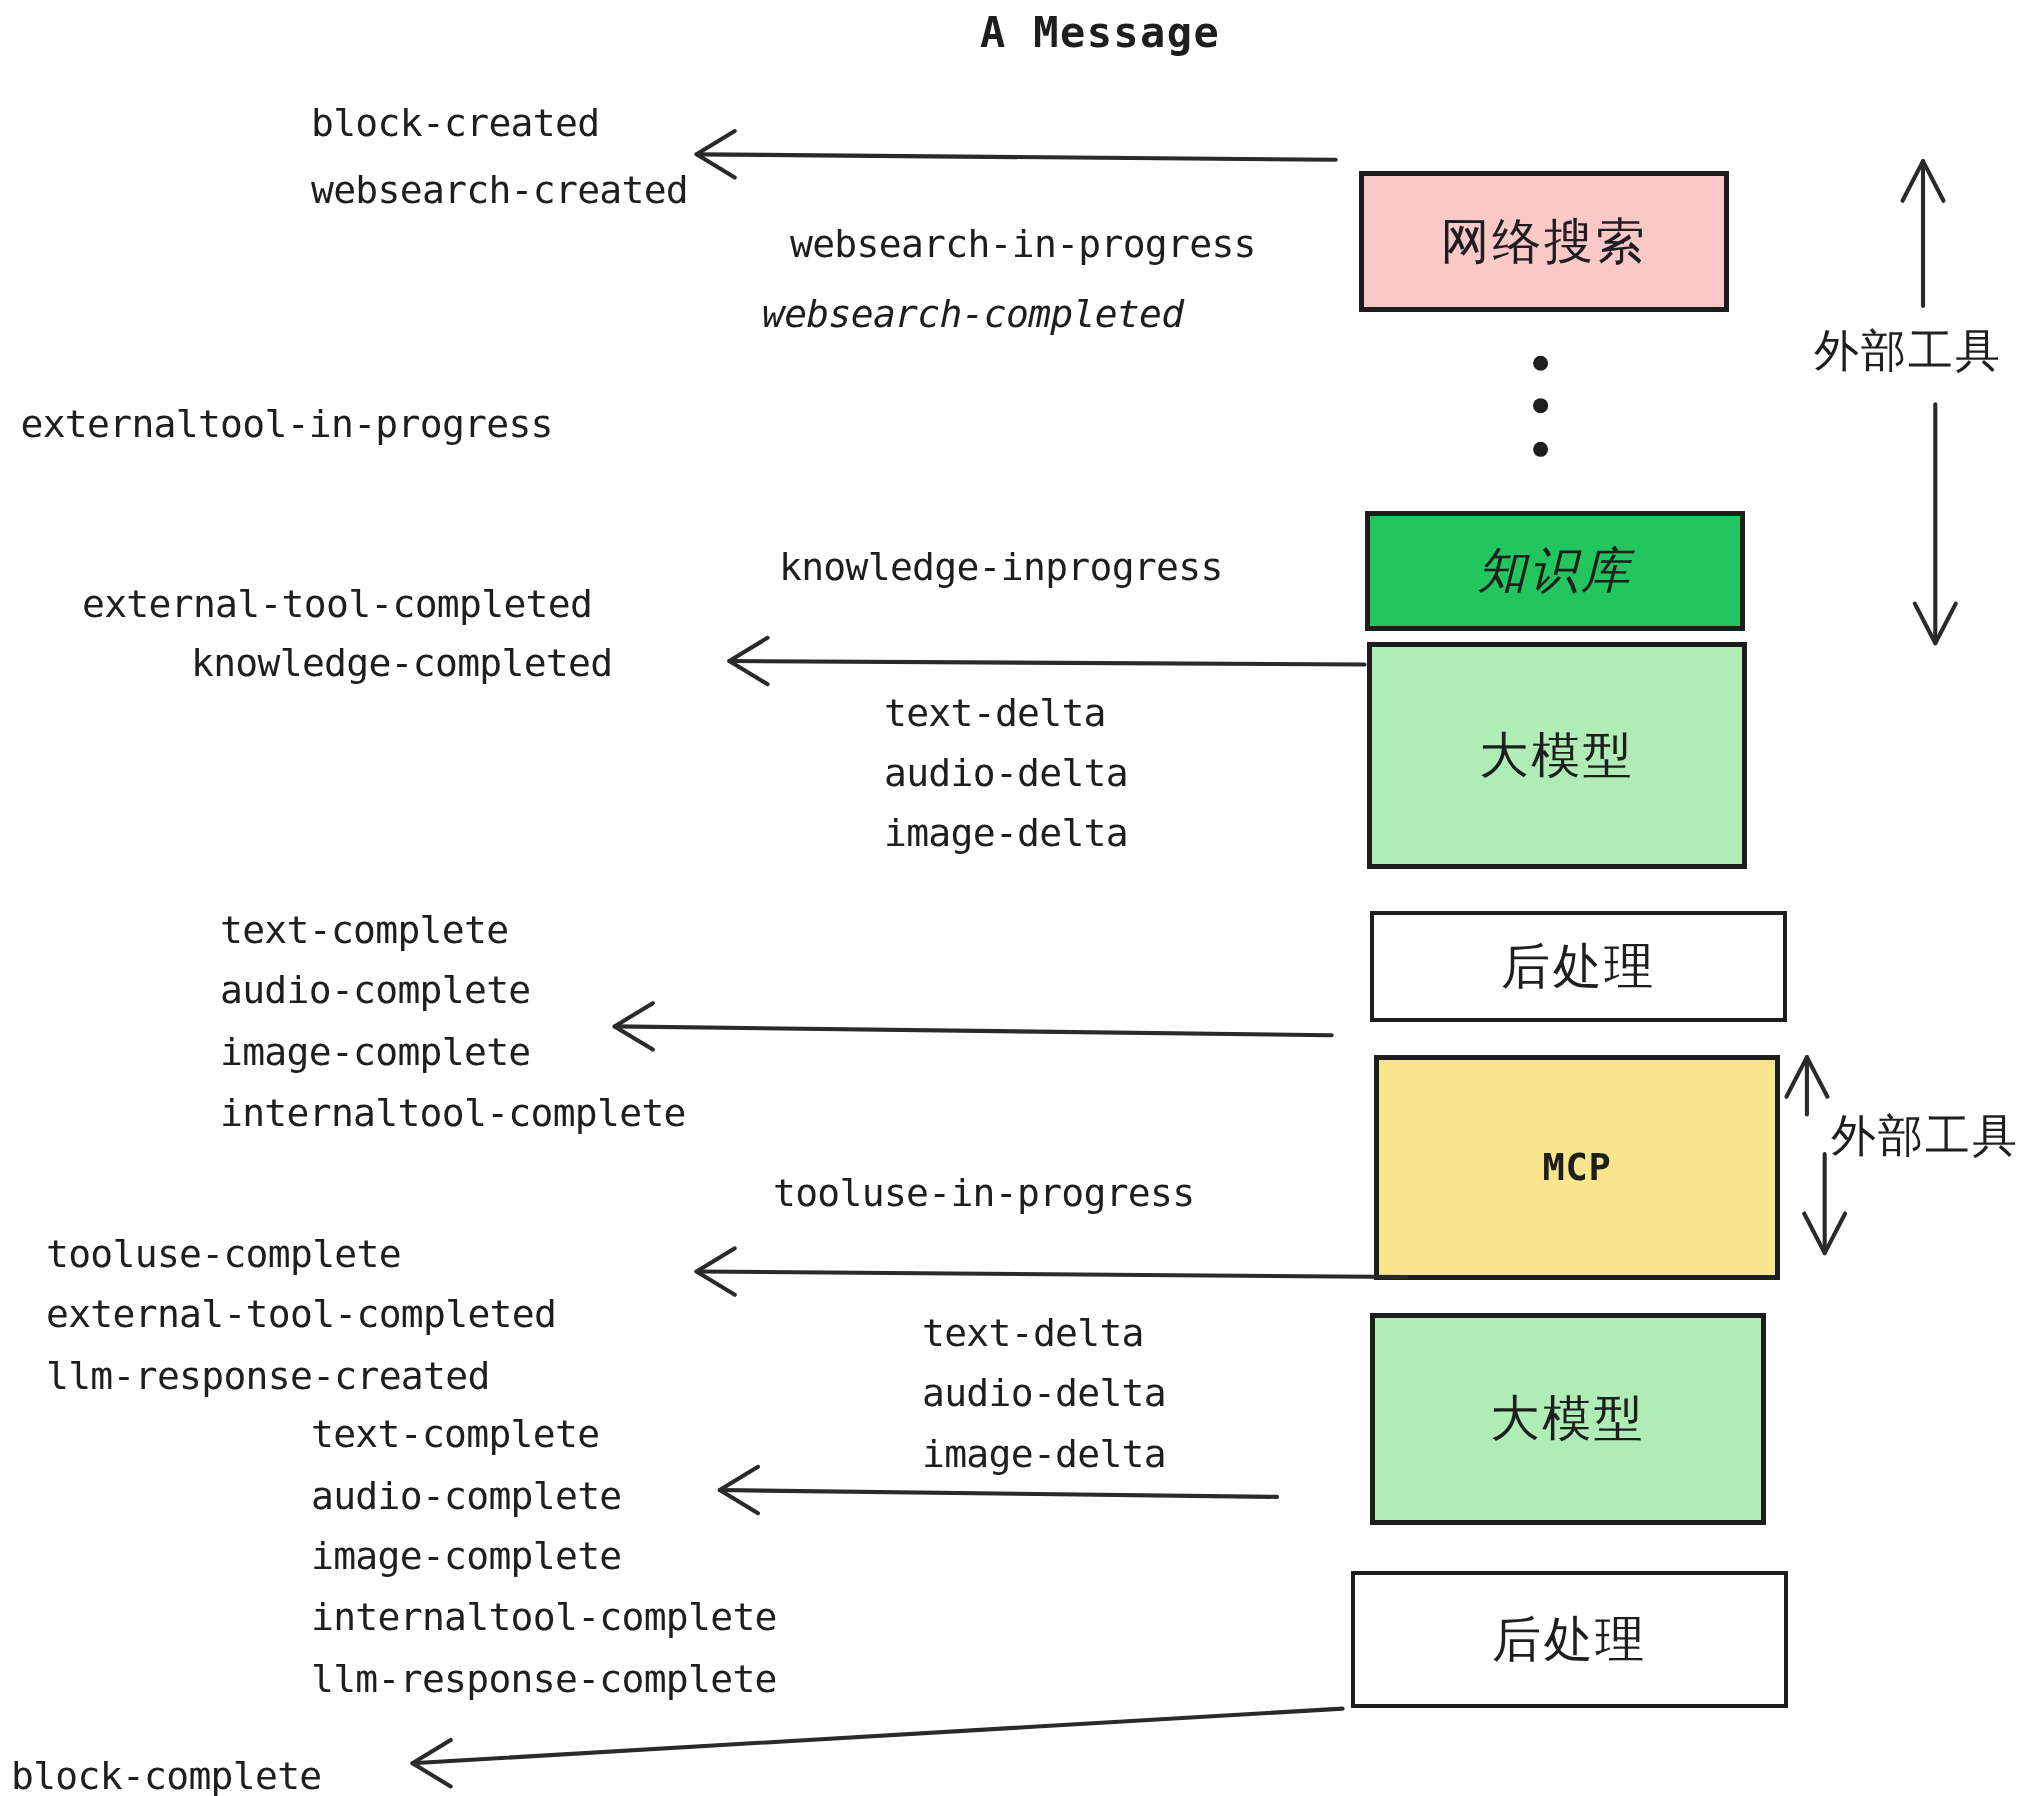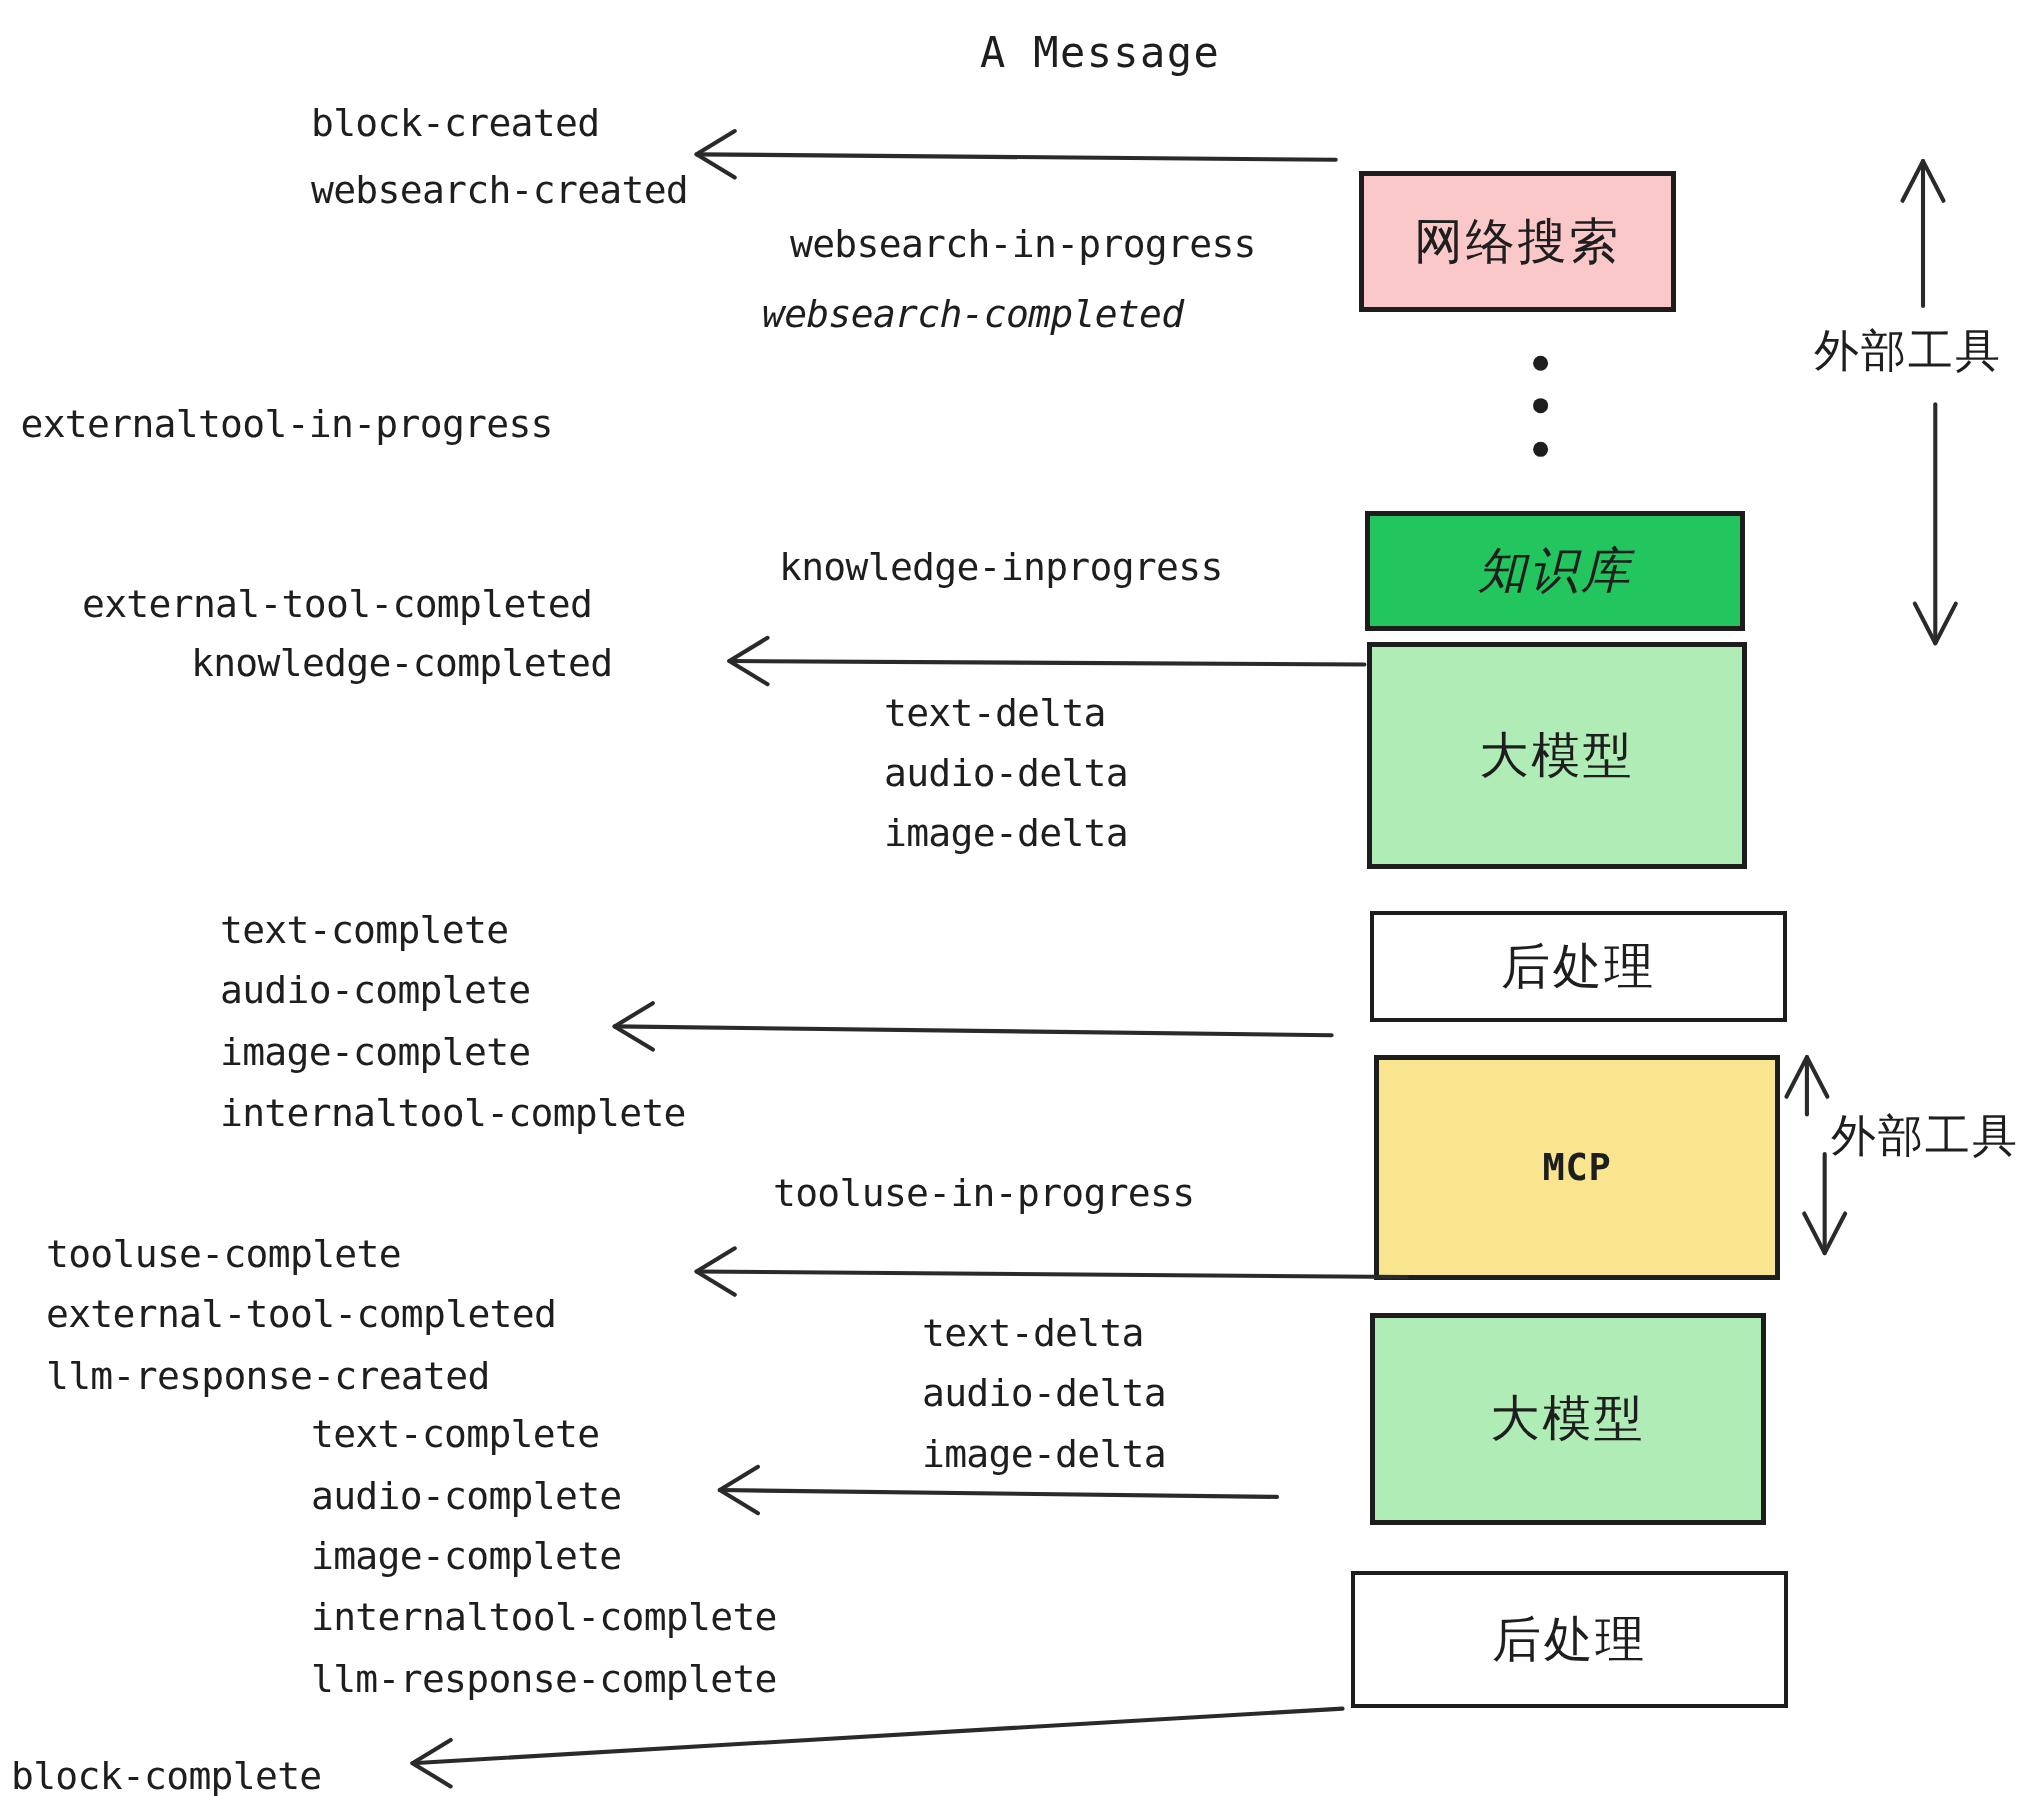--- a/index.html
+++ b/index.html
@@ -6,23 +6,23 @@
   .stage{
     position:relative;
     width:2035px;height:1796px;
     background:#ffffff;
     overflow:hidden;
     font-family:"DejaVu Sans Mono", monospace;
     color:#1e1e1e;
   }
   .title{
     position:absolute;
-    left:854px;top:28px;width:492px;
+    left:854px;top:8px;width:492px;
     text-align:center;
-    font-size:42px;font-weight:normal;
+    font-size:42px;font-weight:bold;
     letter-spacing:1.4px;
     white-space:nowrap;
   }
   .event-label{
     position:absolute;
     font-size:38px;line-height:44px;
     white-space:nowrap;
     letter-spacing:-0.7px;
   }
   .box{
@@ -82,21 +82,21 @@
       <div class="event-label" style="left: 922px; top: 1371px;">audio-delta</div>
       <div class="event-label" style="left: 922px; top: 1432px;">image-delta</div>
       <div class="event-label" style="left: 311px; top: 1412px;">text-complete</div>
       <div class="event-label" style="left: 311px; top: 1474px;">audio-complete</div>
       <div class="event-label" style="left: 311px; top: 1534px;">image-complete</div>
       <div class="event-label" style="left: 311px; top: 1595px;">internaltool-complete</div>
       <div class="event-label" style="left: 311px; top: 1657px;">llm-response-complete</div>
       <div class="event-label" style="left: 11px; top: 1754px;">block-complete</div>
     </div>
   <div id="boxes-layer">
-      <div class="box pink" style="left: 1359px; top: 171px; width: 317px; height: 141px; background: rgb(250, 200, 200); border-color: rgb(29, 29, 29);">
+      <div class="box pink" style="left: 1359px; top: 171px; width: 370px; height: 141px; background: rgb(250, 200, 200); border-color: rgb(29, 29, 29);">
         <span class="box-label">网络搜索</span>
       </div>
       <div class="box pink" style="left: 1365px; top: 511px; width: 380px; height: 120px; background: #22c55e; border-color: rgb(29, 29, 29); font-style: italic;">
         <span class="box-label">知识库</span>
       </div>
       <div class="box green" style="left: 1367px; top: 642px; width: 380px; height: 227px; background: rgb(176, 236, 182); border-color: rgb(29, 29, 29);">
         <span class="box-label">大模型</span>
       </div>
       <div class="box white" style="left: 1370px; top: 911px; width: 417px; height: 111px; background: rgb(255, 255, 255); border-color: rgb(29, 29, 29);">
         <span class="box-label">后处理</span>

